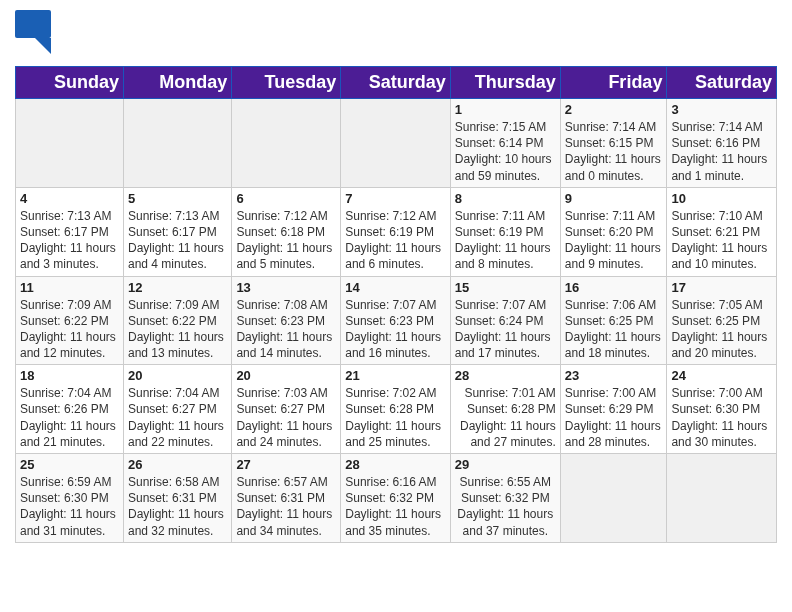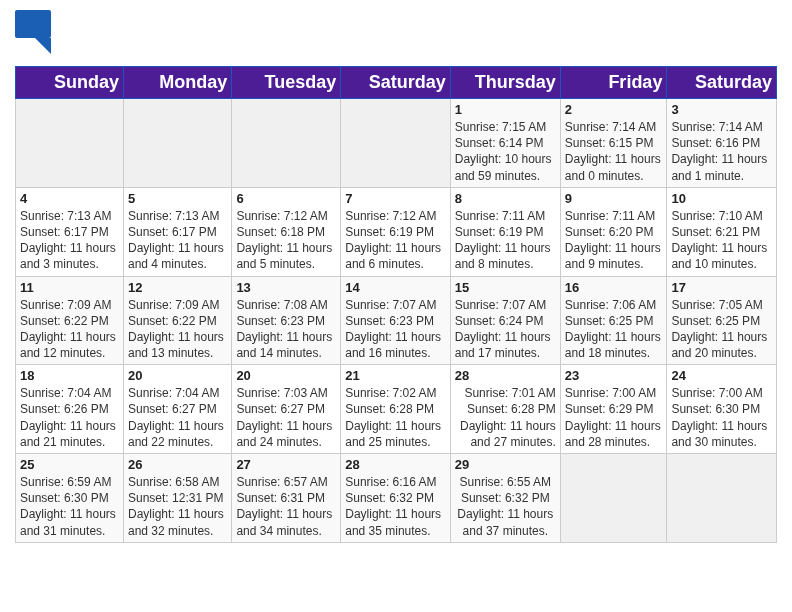--- a/index.html
+++ b/index.html
@@ -303,21 +303,21 @@
           <td>
             <span class="day-num">25</span>
             <div class="day-info" style="white-space: pre-line;">Sunrise: 6:59 AM
 Sunset: 6:30 PM
 Daylight: 11 hours
 and 31 minutes.</div>
           </td>
           <td>
             <span class="day-num">26</span>
             <div class="day-info" style="white-space: pre-line;">Sunrise: 6:58 AM
-Sunset: 12:31 PM
+Sunset: 6:31 PM
 Daylight: 11 hours
 and 32 minutes.</div>
           </td>
           <td>
             <span class="day-num">27</span>
             <div class="day-info" style="white-space: pre-line;">Sunrise: 6:57 AM
 Sunset: 6:31 PM
 Daylight: 11 hours
 and 34 minutes.</div>
           </td>

